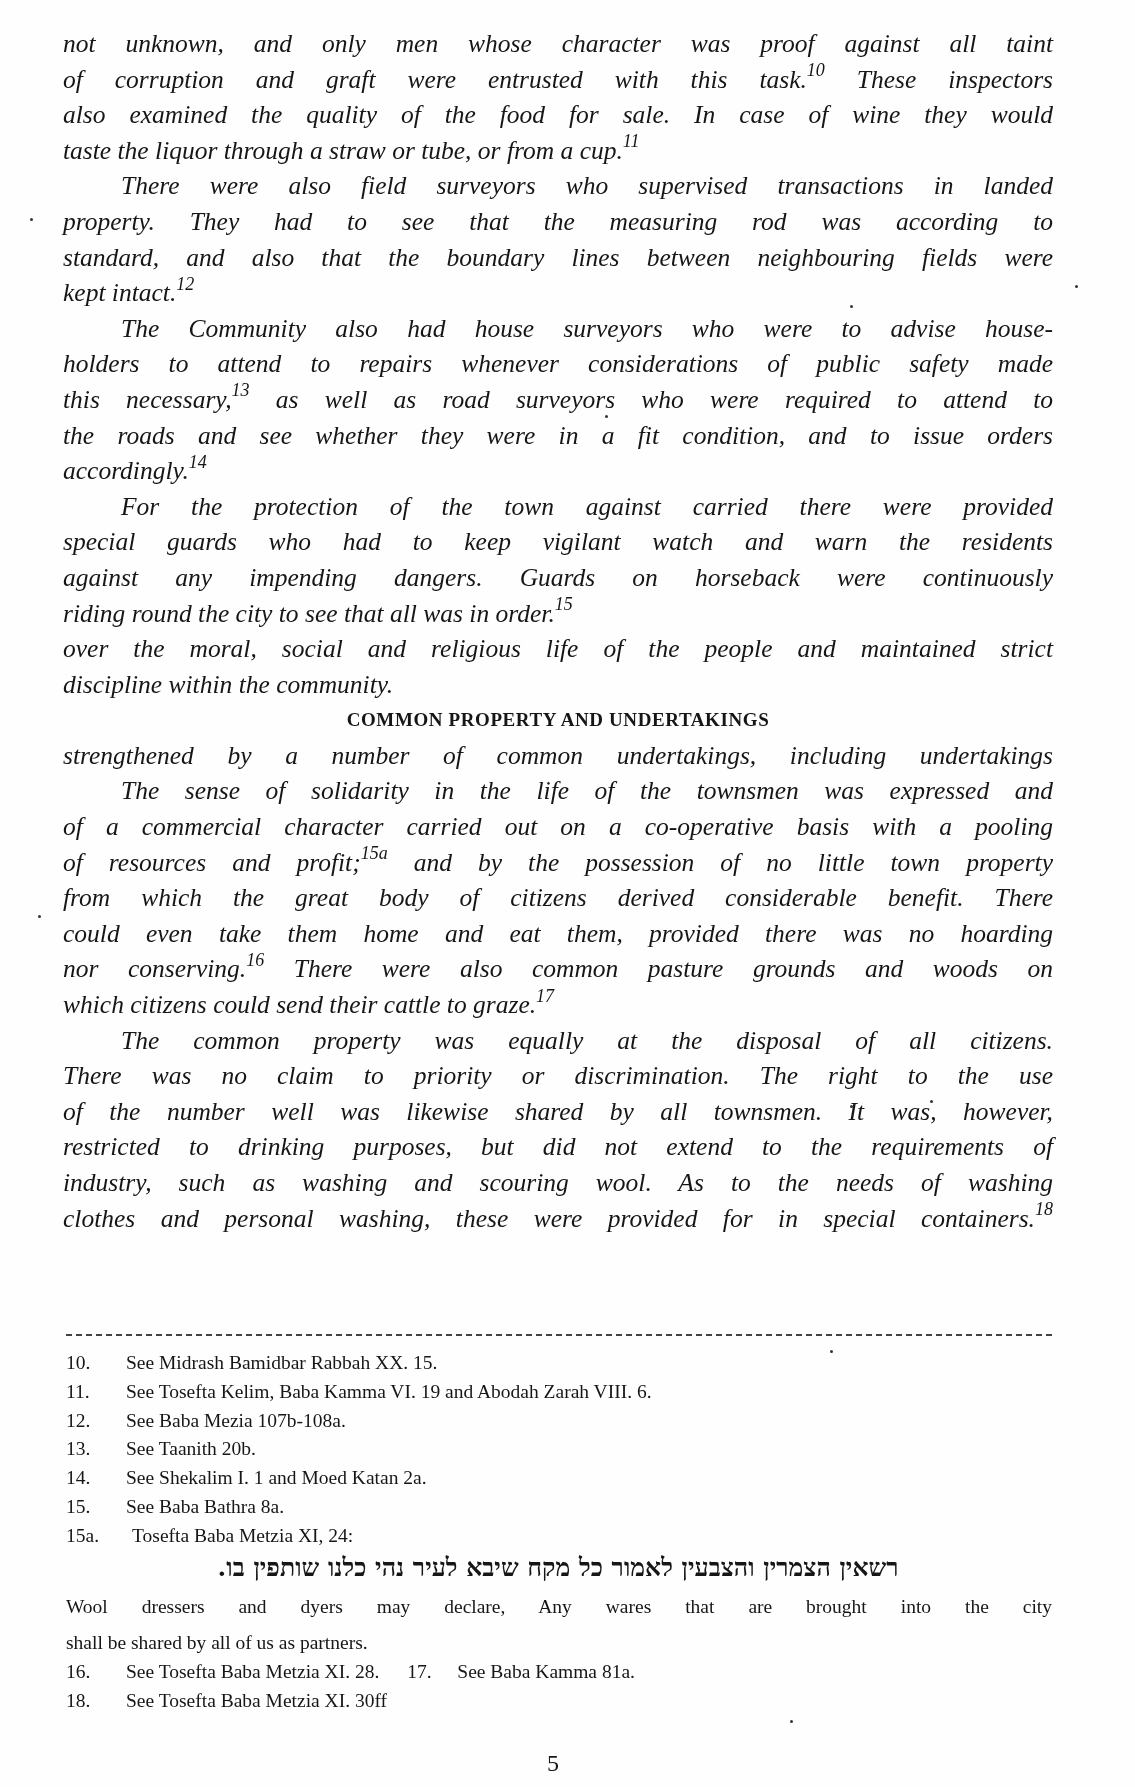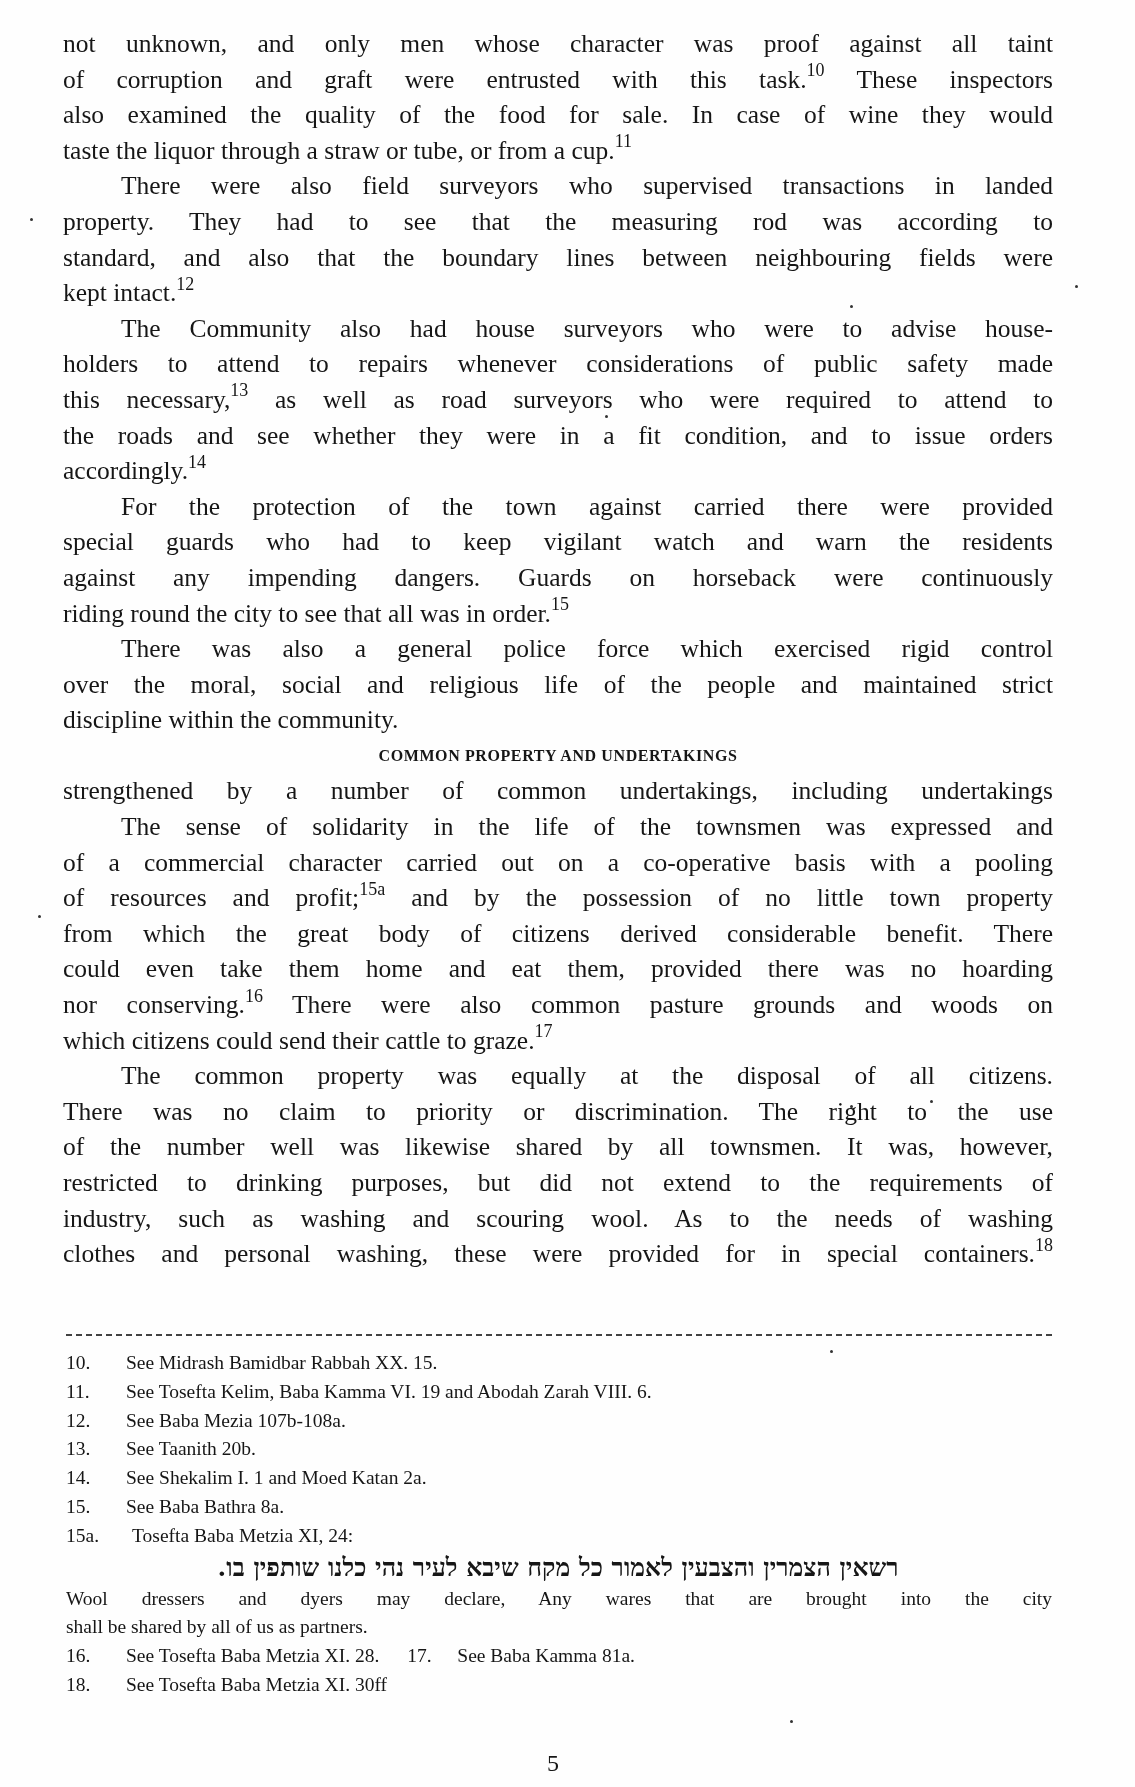--- a/index.html
+++ b/index.html
@@ -1,31 +1,31 @@
 <!DOCTYPE html>
 <html><head>
 <meta charset="utf-8">
 <style>
   html, body { margin: 0; padding: 0; background: #ffffff; }
   body { width: 1135px; height: 1787px; position: relative; overflow: hidden; color: #161616; }
   .page { position: absolute; left: 0; top: 0; width: 1135px; height: 1787px; background: #fefefe; }
   .body-text { position: absolute; left: 63px; top: 26px; width: 990px; font-family: "Liberation Serif", "DejaVu Serif", serif; font-size: 25.5px; }
-  .line { height: 35.6px; line-height: 35.6px; white-space: nowrap; text-align: justify; text-align-last: justify; display: block; }
+  .line { height: 35.6px; line-height: 35.6px; white-space: nowrap; text-align: justify; text-align-last: justify; display: block; font-style: italic; }
   .line.last { text-align-last: left; }
   .line.indent { padding-left: 58px; }
   sup { font-size: 18px; line-height: 0; position: relative; top: -2px; vertical-align: super; }
-  .heading { display: block; height: 35.6px; line-height: 35.6px; text-align: center; font-weight: bold; font-size: 16px; letter-spacing: 0.6px; padding-left: 0; }
+  .heading { display: block; height: 35.6px; line-height: 35.6px; text-align: center; font-weight: bold; font-size: 19px; letter-spacing: 0.6px; padding-left: 0; }
   .rule { position: absolute; left: 66px; top: 1334px; width: 986px; height: 0; border-top: 2px dashed #222; opacity: 0.85; }
   .notes { position: absolute; left: 66px; top: 1349px; width: 986px; font-family: "Liberation Serif", "DejaVu Serif", serif; font-size: 19.5px; }
   .note { height: 28.8px; line-height: 28.8px; white-space: nowrap; display: block; }
   .note .num { display: inline-block; width: 60px; }
   .note .num.wide { width: 66px; }
   .note .gap { display: inline-block; width: 28px; }
   .hebrew { height: 34px; line-height: 34px; text-align: center; direction: rtl; font-family: "DejaVu Serif", "Liberation Serif", serif; font-size: 25px; font-weight: bold; padding-right: 2px; display: block; }
-  .trans { height: 28.8px; line-height: 28.8px; white-space: nowrap; text-align: justify; text-align-last: justify; display: block; }
+  .trans { height: 28.8px; line-height: 28.8px; white-space: nowrap; text-align: justify; text-align-last: justify; display: block; margin-top: 8px; }
   .trans.last { text-align-last: left; }
   .pageno { position: absolute; left: 547px; top: 1750px; font-family: "Liberation Serif", serif; font-size: 24px; }
   .speck { position: absolute; width: 3px; height: 3px; background: #333; border-radius: 50%; }
 </style>
 </head>
 <body>
 
 <div class="page">
 
   <div class="body-text">
@@ -44,21 +44,20 @@
     <span class="line">holders to attend to repairs whenever considerations of public safety made</span>
     <span class="line"><span>this necessary,</span><sup>13</sup><span> as well as road surveyors who were required to attend to</span></span>
     <span class="line">the roads and see whether they were in a fit condition, and to issue orders</span>
     <span class="line last"><span>accordingly.</span><sup>14</sup></span>
 
     <span class="line indent">For the protection of the town against carried there were provided</span>
     <span class="line">special guards who had to keep vigilant watch and warn the residents</span>
     <span class="line">against any impending dangers.  Guards on horseback were continuously</span>
     <span class="line last"><span>riding round the city to see that all was in order.</span><sup>15</sup></span>
 
-    <span class="line indent">There was also a general police force which exercised rigid control</span>
     <span class="line">over the moral, social and religious life of the people and maintained strict</span>
     <span class="line last">discipline within the community.</span>
 
     <span class="heading">COMMON PROPERTY AND UNDERTAKINGS</span>
 
     <span class="line">strengthened by a number of common undertakings, including undertakings</span>
     <span class="line indent">The sense of solidarity in the life of the townsmen was expressed and</span>
     <span class="line">of a commercial character carried out on a co-operative basis with a pooling</span>
     <span class="line"><span>of resources and profit;</span><sup>15a</sup><span> and by the possession of no little town property</span></span>
     <span class="line">from which the great body of citizens derived considerable benefit.  There</span>

